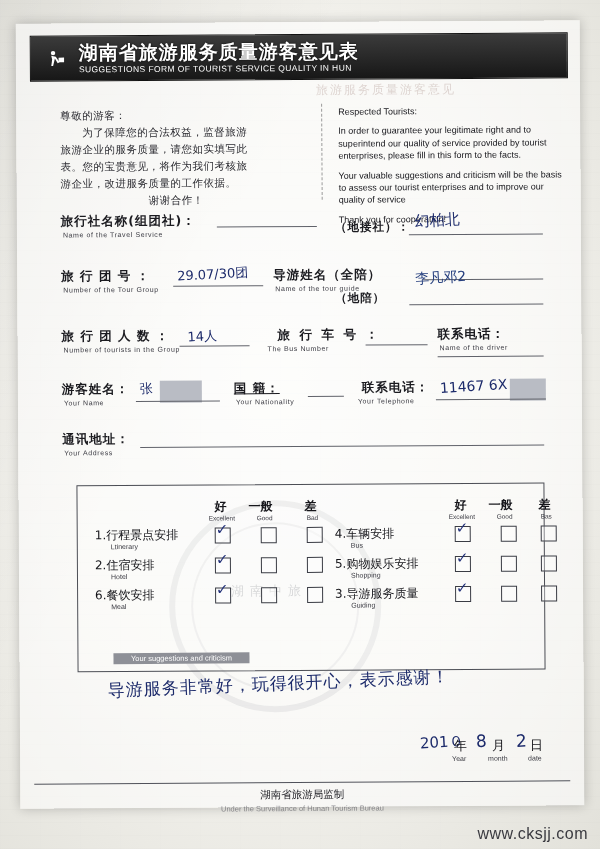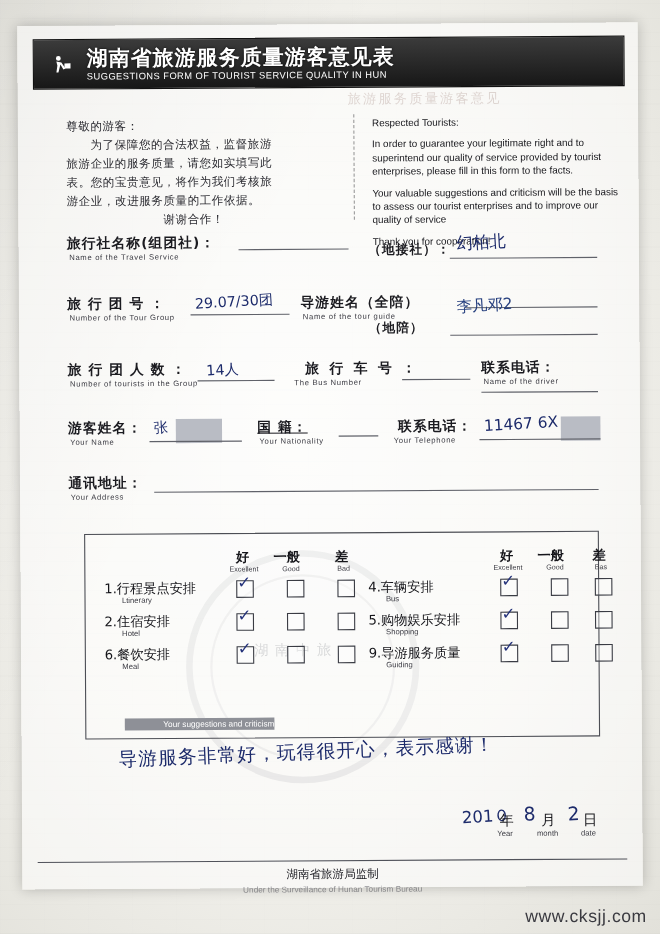--- a/index.html
+++ b/index.html
@@ -144,21 +144,21 @@
     font-size:13px;letter-spacing:6px;color:rgba(110,114,124,.30);
     pointer-events:none;font-family:"Liberation Serif",serif;
   }
   
   .sugg-cn{
     position:absolute;left:76px;top:612px;
     font-family:"DejaVu Sans",sans-serif;font-size:12.5px;color:#15151a;
   }
   .sugg-en{
     position:absolute;left:94px;top:630px;width:136px;height:11px;
-    background:#8e9097;color:#fff;font-size:7.5px;text-align:right;line-height:11px;
+    background:#8e9097;color:#fff;font-size:7.5px;text-align:center;line-height:11px;
   }
   .hand-big{
     position:absolute;left:88px;top:650px;
     font-family:"DejaVu Sans",sans-serif;
     font-size:17px;color:#1d2b6b;letter-spacing:1px;
     transform:rotate(-2deg);white-space:nowrap;
   }
   .date-cn{
     position:absolute;font-family:"DejaVu Sans",sans-serif;font-size:13px;color:#15151a;
   }
@@ -334,21 +334,21 @@
       <div class="chk" style="left:482px;top:505px;"></div>
       <div class="chk" style="left:522px;top:505px;"></div>
 
       <div class="item-cn" style="left:316px;top:534px;">5.购物娱乐安排</div>
       <div class="item-en" style="left:332px;top:550px;">Shopping</div>
       <div class="chk" style="left:436px;top:535px;"></div>
       <div class="tick" style="left:437px;top:530px;">✓</div>
       <div class="chk" style="left:482px;top:535px;"></div>
       <div class="chk" style="left:522px;top:535px;"></div>
 
-      <div class="item-cn" style="left:316px;top:564px;">9.导游服务质量</div>
+      <div class="item-cn" style="left:316px;top:564px;">3.导游服务质量</div>
       <div class="item-en" style="left:332px;top:580px;">Guiding</div>
       <div class="chk" style="left:436px;top:565px;"></div>
       <div class="tick" style="left:437px;top:560px;">✓</div>
       <div class="chk" style="left:482px;top:565px;"></div>
       <div class="chk" style="left:522px;top:565px;"></div>
 
       <div class="sugg-en">Your suggestions and criticism</div>
       <div class="hand-big">导游服务非常好，玩得很开心，表示感谢！</div>
 
       <div class="date-val" style="left:400px;top:712px;">201０</div>

